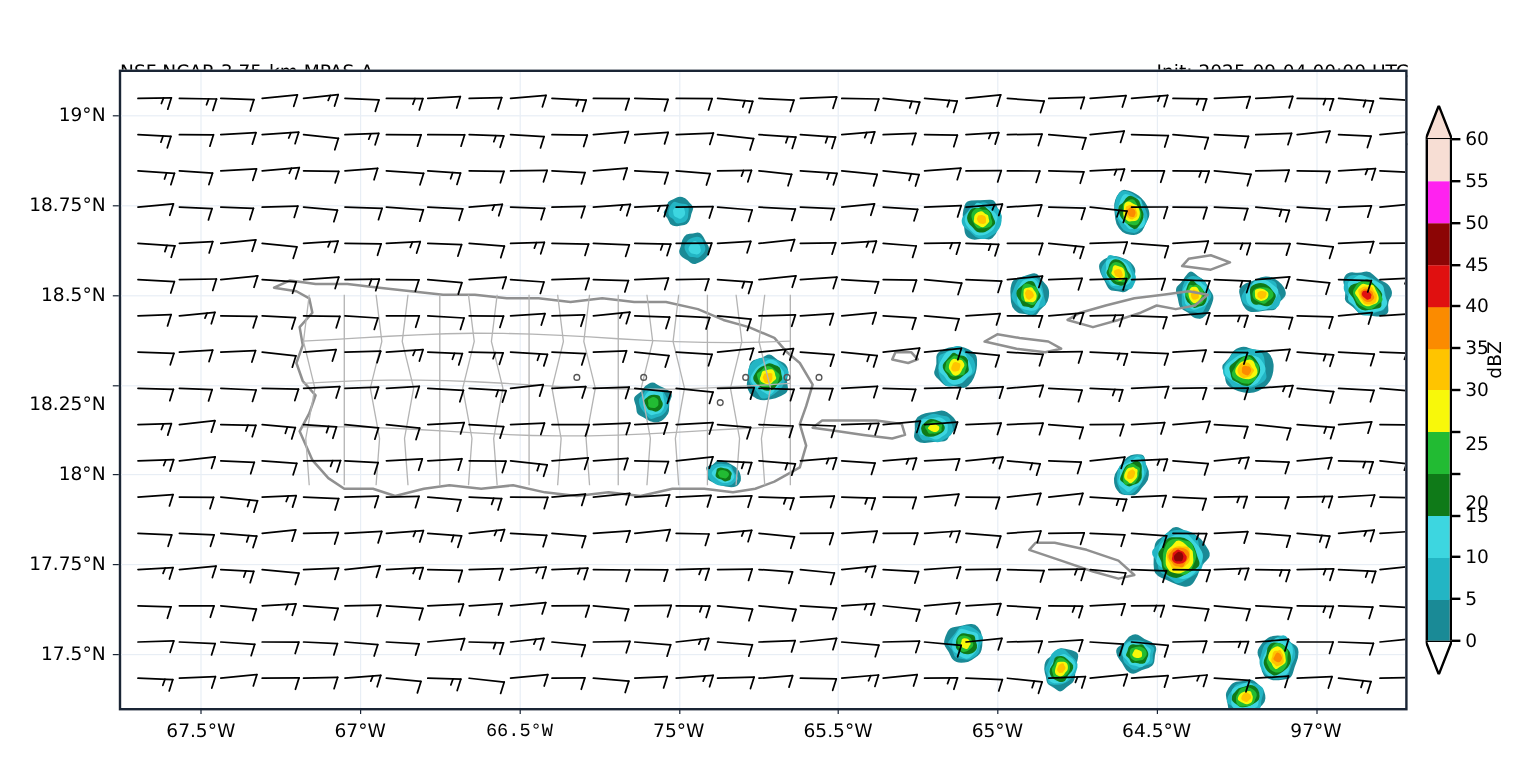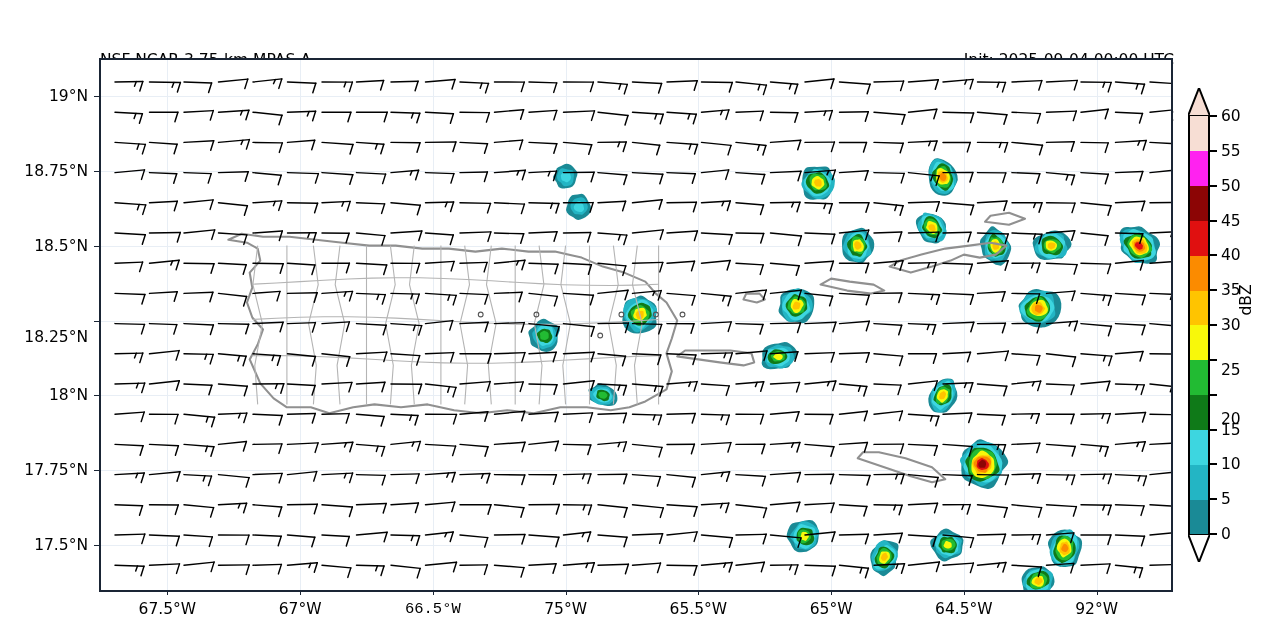--- a/index.html
+++ b/index.html
@@ -2567,21 +2567,21 @@
       <div class="xlab" style="left: 432.886px; font-family: Liberation Mono, monospace;">66.5°W</div>
       <div class="tick x" style="left: 565.64px;"></div>
       <div class="xlab" style="left: 565.64px;">75°W</div>
       <div class="tick x" style="left: 698.395px;"></div>
       <div class="xlab" style="left: 698.395px;">65.5°W</div>
       <div class="tick x" style="left: 831.149px;"></div>
       <div class="xlab" style="left: 831.149px;">65°W</div>
       <div class="tick x" style="left: 963.903px;"></div>
       <div class="xlab" style="left: 963.903px;">64.5°W</div>
       <div class="tick x" style="left: 1096.66px;"></div>
-      <div class="xlab" style="left: 1096.66px;">92°W</div>
+      <div class="xlab" style="left: 1096.66px;">97°W</div>
     </div>
   <div id="yaxis">
       <div class="tick y" style="top: 95.9322px;"></div>
       <div class="ylab" style="top: 95.9322px;">19°N</div>
       <div class="tick y" style="top: 170.791px;"></div>
       <div class="ylab" style="top: 170.791px;">18.75°N</div>
       <div class="tick y" style="top: 245.65px;"></div>
       <div class="ylab" style="top: 245.65px;">18.5°N</div>
       <div class="tick y" style="top: 320.508px;"></div>
       <div class="ylab" style="top: 337px;">18.25°N</div>

